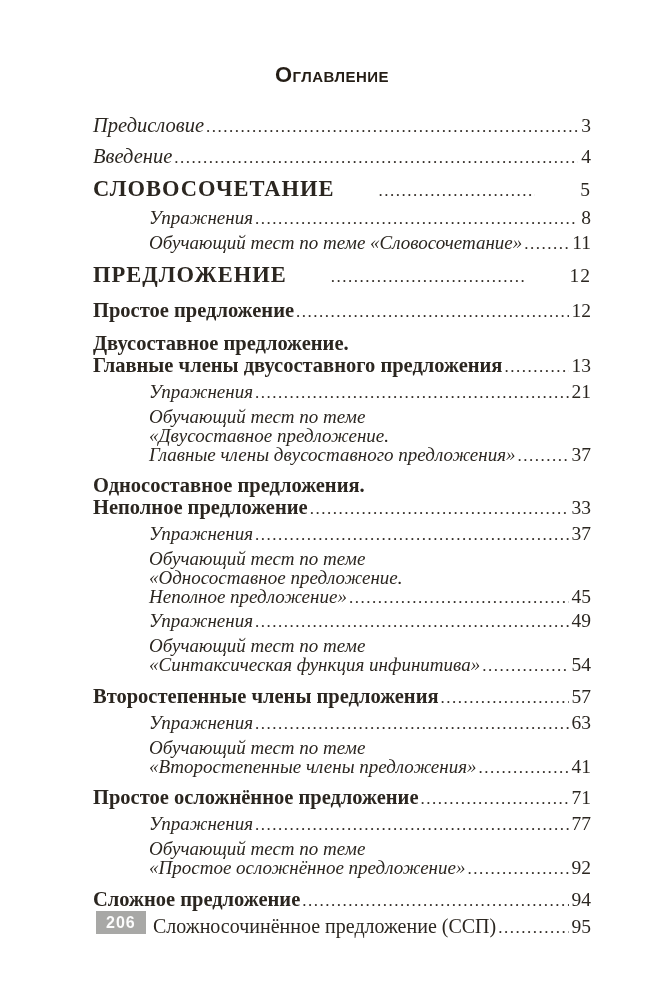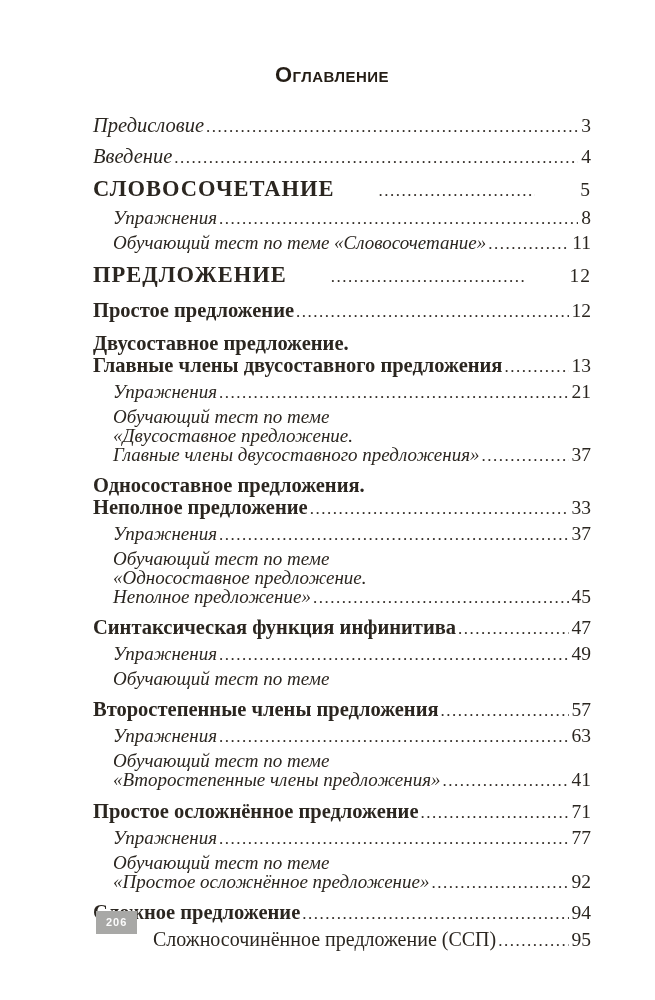--- a/index.html
+++ b/index.html
@@ -54,32 +54,32 @@
   }
 
   
   .front  { font-style: italic; font-size: 20.5px; margin-top: 7px; }
   .front:first-child { margin-top: 0; }
   .part   { font-weight: 700; font-size: 22.5px; letter-spacing: 1px; margin-top: 8px; }
   .part .row { line-height: 26px; gap: 42px; }
   .section{ font-weight: 700; font-size: 20.5px; margin-top: 9px; }
   .section .row { line-height: 22px; }
   .sub    { font-style: italic; font-size: 19px; padding-left: 20px; margin-top: 3px; }
-  .sub .row { line-height: 18.5px; }
+  .sub .row { line-height: 18.5px; margin-left: 36px; }
   .sub .row:first-child { line-height: 21px; }
   .plain  { font-size: 20px; padding-left: 60px; margin-top: 3px; }
 
   .badge {
     position: absolute;
     left: 96px; top: 911px;
     background: #a8a8a6;
     color: #fcfcfc;
     font-family: "Liberation Sans", sans-serif;
     font-weight: 700;
-    font-size: 11px;
+    font-size: 16px;
     line-height: 23px;
     padding: 0 10px;
     letter-spacing: 1px;
   }
 </style>
 </head>
 <body>
 
 <div class="page">
   <h1 class="title">Оглавление</h1>
@@ -186,37 +186,35 @@
         </div>
         <div class="row">
           <span class="txt">«Односоставное предложение.</span>
         </div>
         <div class="row">
           <span class="txt">Неполное предложение»</span>
           <span class="dots"></span>
           <span class="pg">45</span>
         </div>
       </div>
-      <div class="entry section">
-        <div class="row">
-          <span class="txt">Синтаксическая функция инфинитива</span>
-          <span class="dots"></span>
-          <span class="pg">47</span>
-        </div>
-      </div>
       <div class="entry sub">
         <div class="row">
           <span class="txt">Упражнения</span>
           <span class="dots"></span>
           <span class="pg">49</span>
         </div>
       </div>
       <div class="entry sub">
         <div class="row">
           <span class="txt">Обучающий тест по теме</span>
+        </div>
+        <div class="row">
+          <span class="txt">«Синтаксическая функция инфинитива»</span>
+          <span class="dots"></span>
+          <span class="pg">54</span>
         </div>
       </div>
       <div class="entry section">
         <div class="row">
           <span class="txt">Второстепенные члены предложения</span>
           <span class="dots"></span>
           <span class="pg">57</span>
         </div>
       </div>
       <div class="entry sub">

